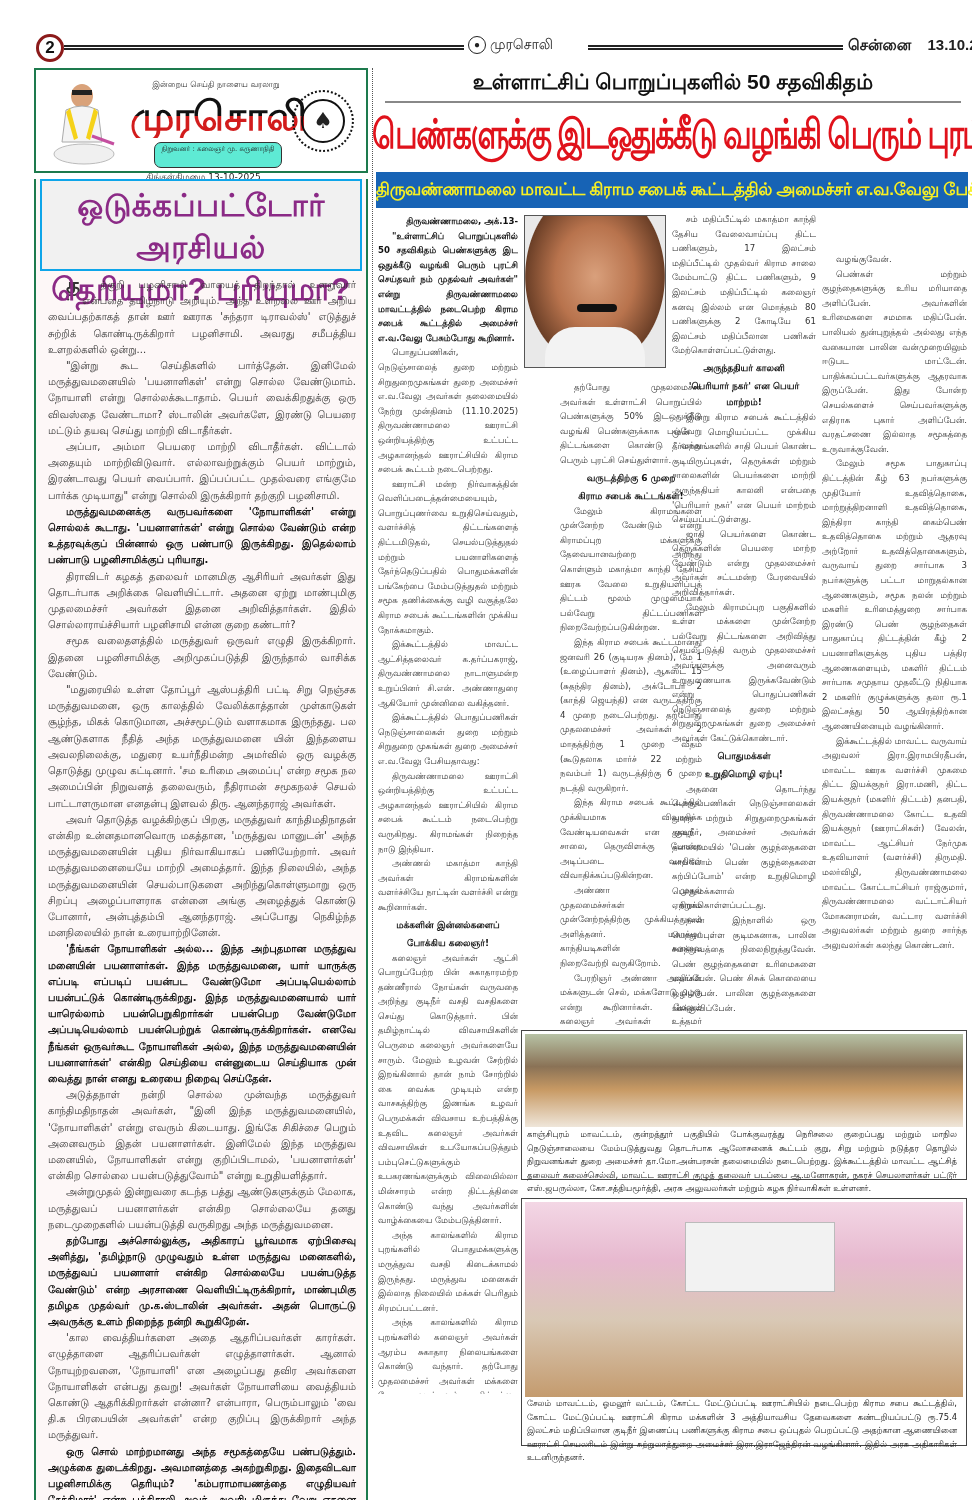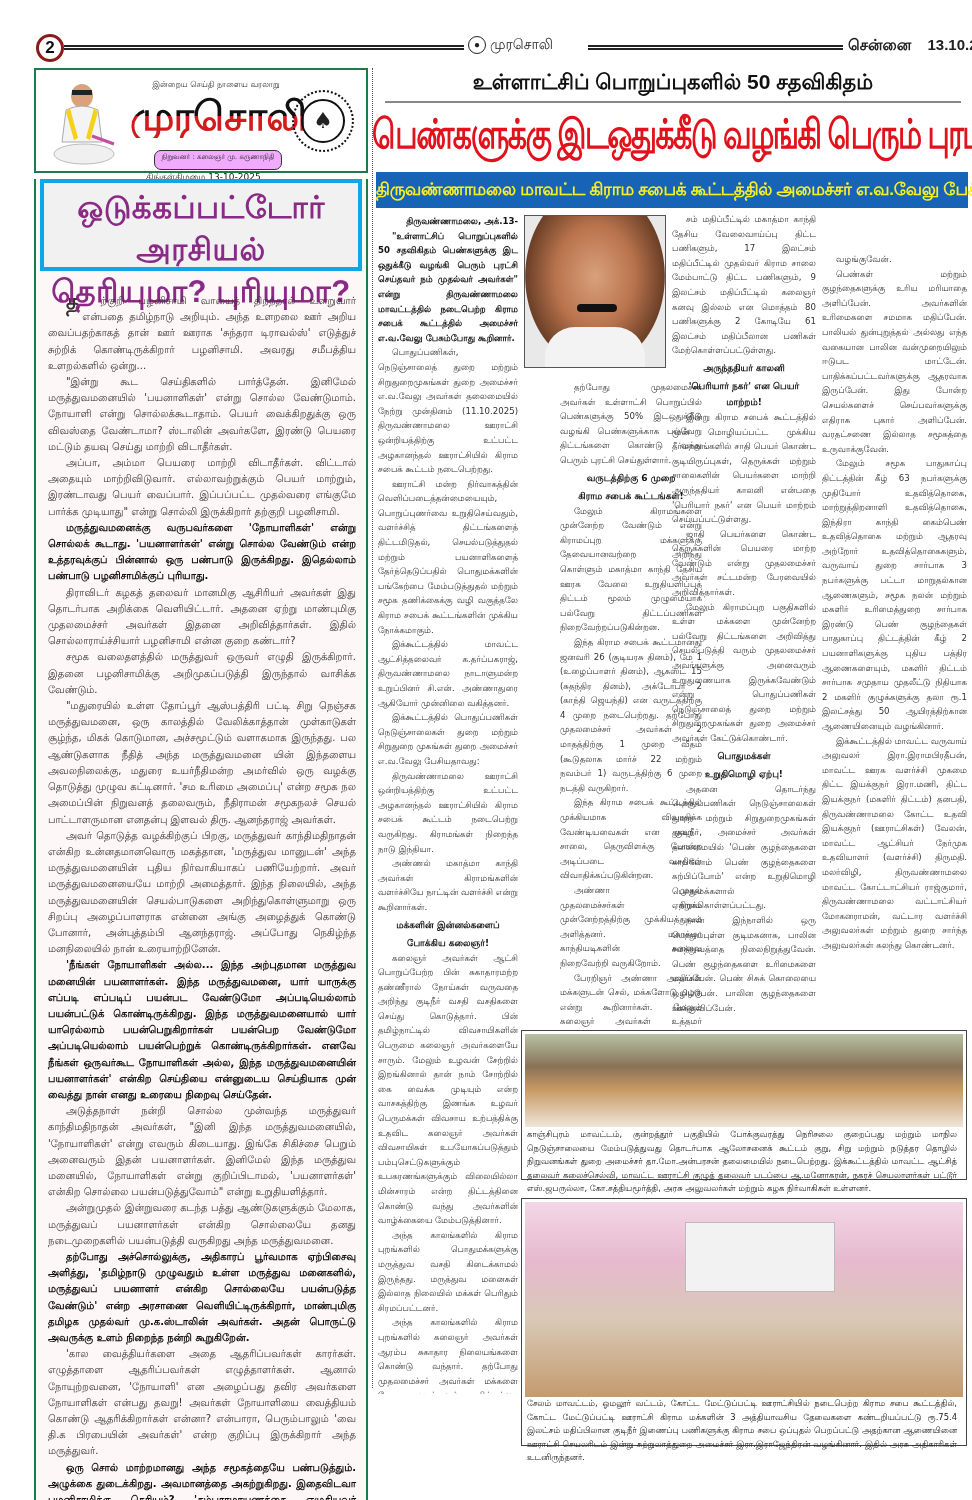--- a/index.html
+++ b/index.html
@@ -18,30 +18,30 @@
   .dateline { position: absolute; left: 820px; top: 8px; font: bold 15px "Liberation Sans", sans-serif; white-space: nowrap; }
   .dateline span + span { margin-left: 12px; }
 
   
   .left-col { position: absolute; left: 34px; top: 68px; width: 334px; }
   .masthead { border: 2px solid #1d7a4d; height: 105px; position: relative; background: #fff; }
   .mh-tag { position: absolute; left: 110px; top: 10px; width: 140px; text-align: center; font-size: 8px; color: #333; }
   .mh-logo { position: absolute; left: 92px; top: 24px; width: 180px; height: 44px; text-align: center;
     font: bold 40px "Liberation Sans", sans-serif; line-height: 44px; letter-spacing: -1px;
     background: linear-gradient(#111 50%, #d21c1c 50%); -webkit-background-clip: text; color: transparent; }
-  .mh-founder { position: absolute; left: 118px; top: 80px; width: 128px; height: 20px; border: 1px solid #333; border-radius: 7px;
-    background: #f0abfc; font-size: 7px; text-align: center; line-height: 12px; }
+  .mh-founder { position: absolute; left: 118px; top: 72px; width: 128px; height: 26px; border: 1px solid #333; border-radius: 7px;
+    background: #5eead4; font-size: 7px; text-align: center; line-height: 12px; }
   .mh-date { position: absolute; left: 110px; top: 90px; width: 150px; text-align: left; font-size: 9px; margin-top: 12px; }
   .mh-portrait { position: absolute; left: 12px; top: 10px; width: 72px; height: 86px; }
   .mh-emblem { position: absolute; right: 12px; top: 20px; width: 62px; height: 62px; border-radius: 50%; border: 2px dotted #111;
     display: flex; align-items: center; justify-content: center; }
   .mh-emblem .inner { width: 44px; height: 44px; border-radius: 50%; border: 2px solid #111; font-size: 22px; text-align: center; line-height: 40px; }
 
   .editorial { border: 2px solid #1d7a4d; border-top: none; background: #fdf7f7; height: 1395px; position: relative; }
-  .ed-title { margin: 6px 4px 16px; border: 4px solid #0ea5e9; background: #f1f1f1; height: 92px; padding-top: 4px; text-align: center; }
+  .ed-title { margin: 6px 4px 0; border: 2px solid #0ea5e9; background: #f1f1f1; height: 92px; padding-top: 4px; text-align: center; }
   .ed-title div { font: bold 31px "Liberation Sans", sans-serif; color: #8b2a86; line-height: 42px; letter-spacing: 0.5px; }
   .ed-body { padding: 6px 10px 0 12px; font: 10px/16.2px "DejaVu Sans", sans-serif; text-align: justify; color: #333; }
   .ed-body p { text-indent: 18px; margin-bottom: 0; }
   .ed-body p.bold { font-weight: bold; color: #111; }
   .ed-body p.dropcap::first-letter { font-size: 22px; font-weight: bold; float: left; line-height: 18px; margin-right: 2px; }
 
   
   .divider-v { position: absolute; left: 372px; top: 68px; height: 1320px; border-left: 1.5px dotted #555; }
   .kicker { position: absolute; left: 385px; top: 70px; width: 576px; text-align: center; font: bold 21px "Liberation Sans", sans-serif;
     color: #111; padding-bottom: 4px; border-bottom: 2px solid #888; }

